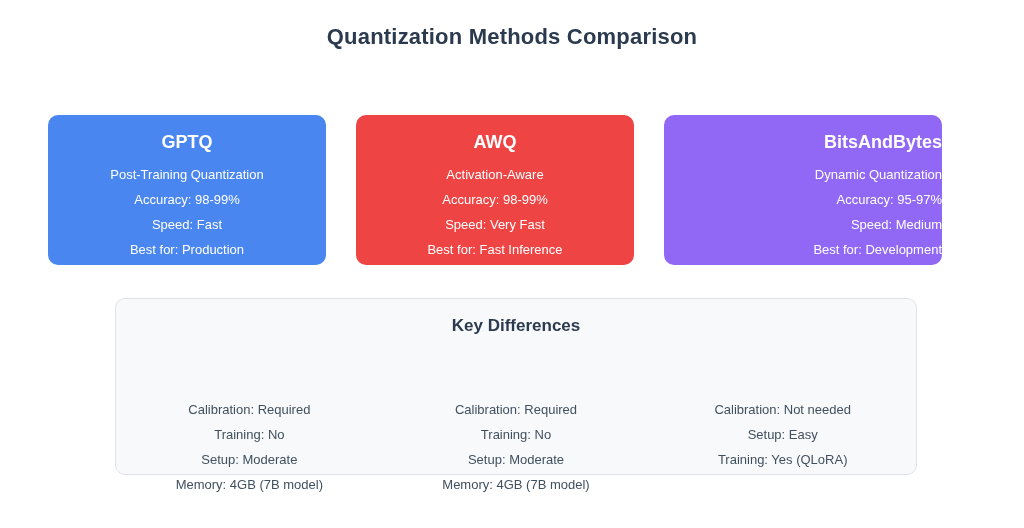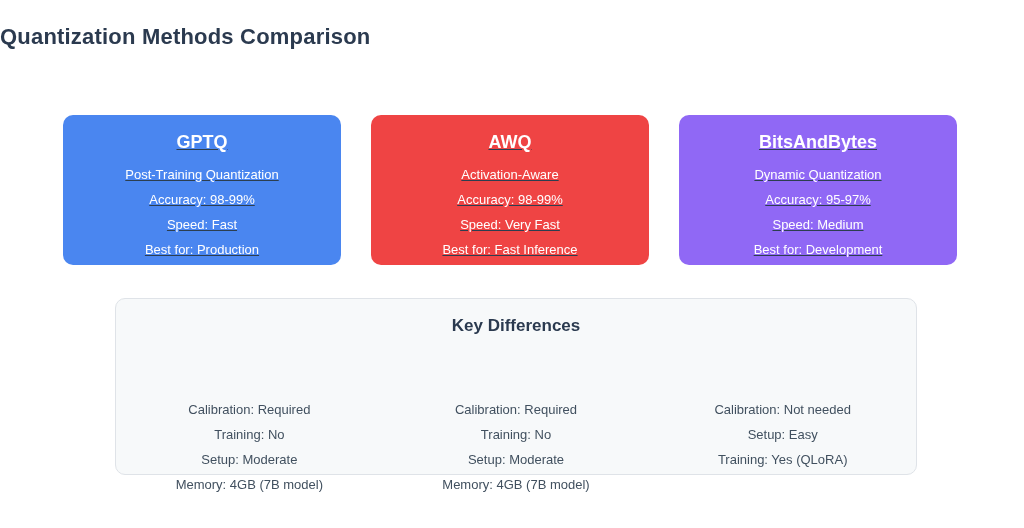--- a/index.html
+++ b/index.html
@@ -19,36 +19,36 @@
     width: 1024px;
     height: 528px;
   }
 
   
   .page-title {
     position: absolute;
     top: 24px;
     left: 0;
     width: 1024px;
+    text-align: center;
     font-size: 22px;
     font-weight: bold;
     letter-spacing: 0.2px;
     color: #2b3a4f;
   }
 
   
   .cards-row {
     position: absolute;
     top: 115px;
-    left: 63px;
+    left: 48px;
     width: 894px;
     height: 125px;
     display: flex;
     justify-content: space-between;
-    text-decoration: underline;
   }
   .method-card {
     width: 278px;
     height: 150px;
     border-radius: 10px;
     box-sizing: border-box;
     padding-top: 17px;
     color: #ffffff;
     text-align: center;
     display: flex;
@@ -128,21 +128,21 @@
     </div>
 
     <div class="method-card" id="card-1" style="background: #ef4444;">
       <div class="card-title">AWQ</div>
       <div class="card-line">Activation-Aware</div>
       <div class="card-line">Accuracy: 98-99%</div>
       <div class="card-line">Speed: Very Fast</div>
       <div class="card-line last">Best for: Fast Inference</div>
     </div>
 
-    <div class="method-card" id="card-2" style="background: rgb(144, 104, 245);">
+    <div class="method-card" id="card-2" style="background: rgb(144, 104, 245); align-items: flex-end;">
       <div class="card-title">BitsAndBytes</div>
       <div class="card-line">Dynamic Quantization</div>
       <div class="card-line">Accuracy: 95-97%</div>
       <div class="card-line">Speed: Medium</div>
       <div class="card-line last">Best for: Development</div>
     </div>
 
   </div>
 
   <div class="diff-panel" style="background: rgb(247, 249, 250); border-color: rgb(223, 227, 232);">

